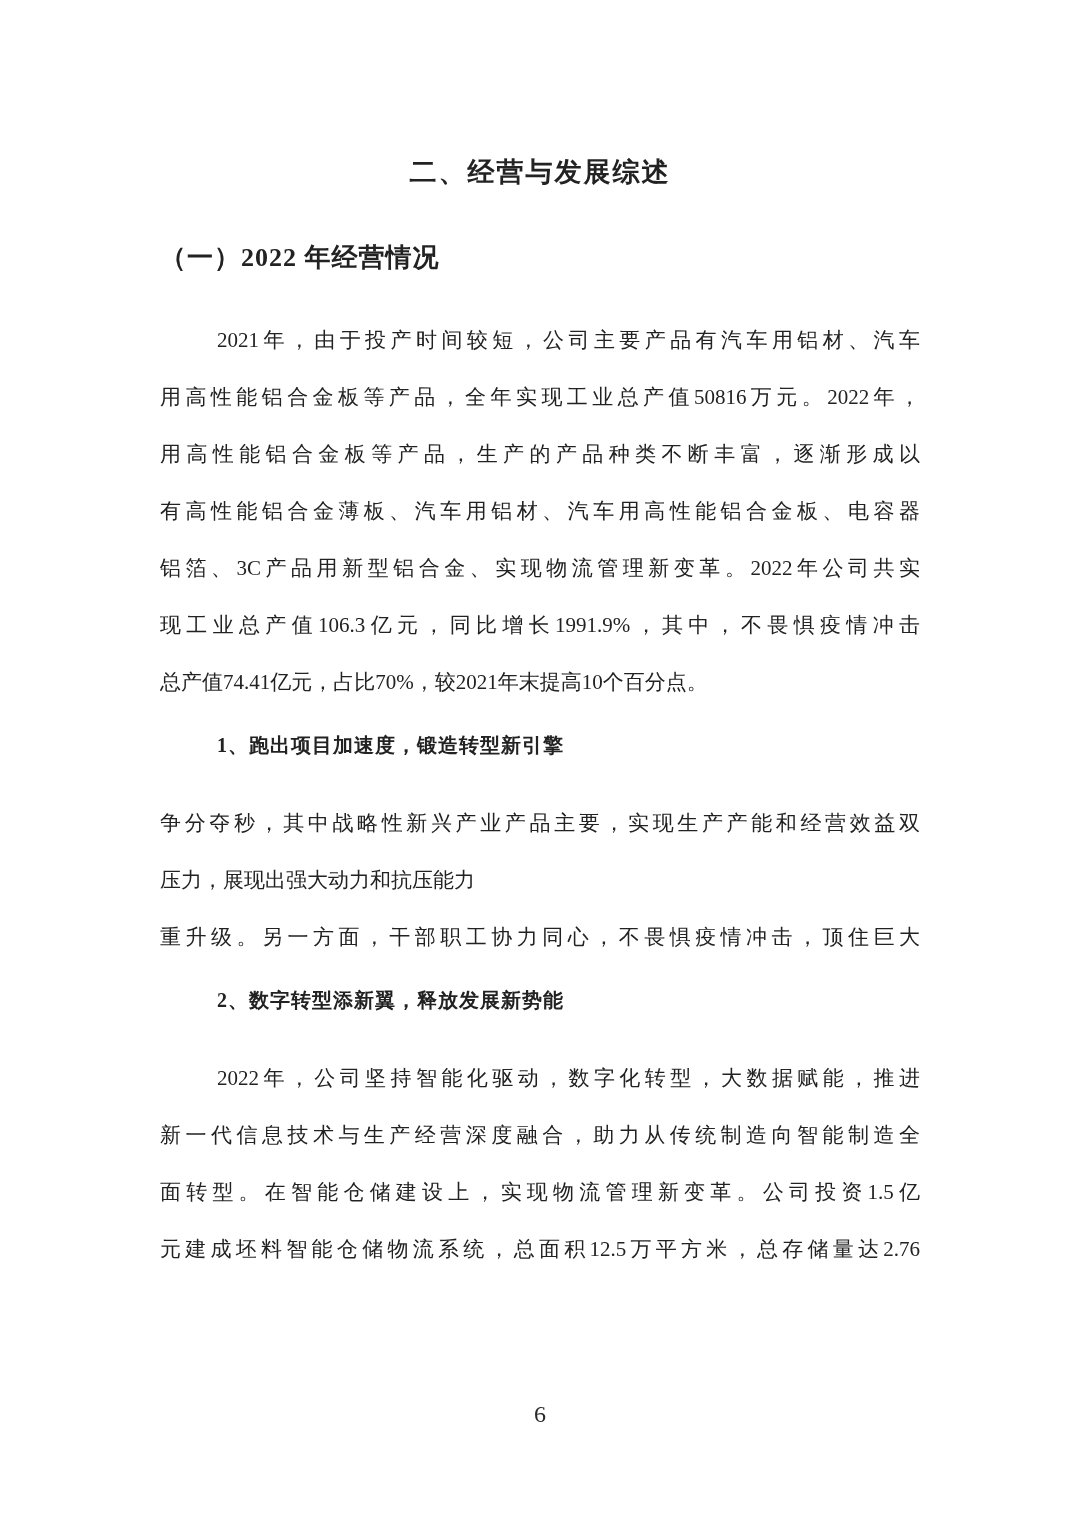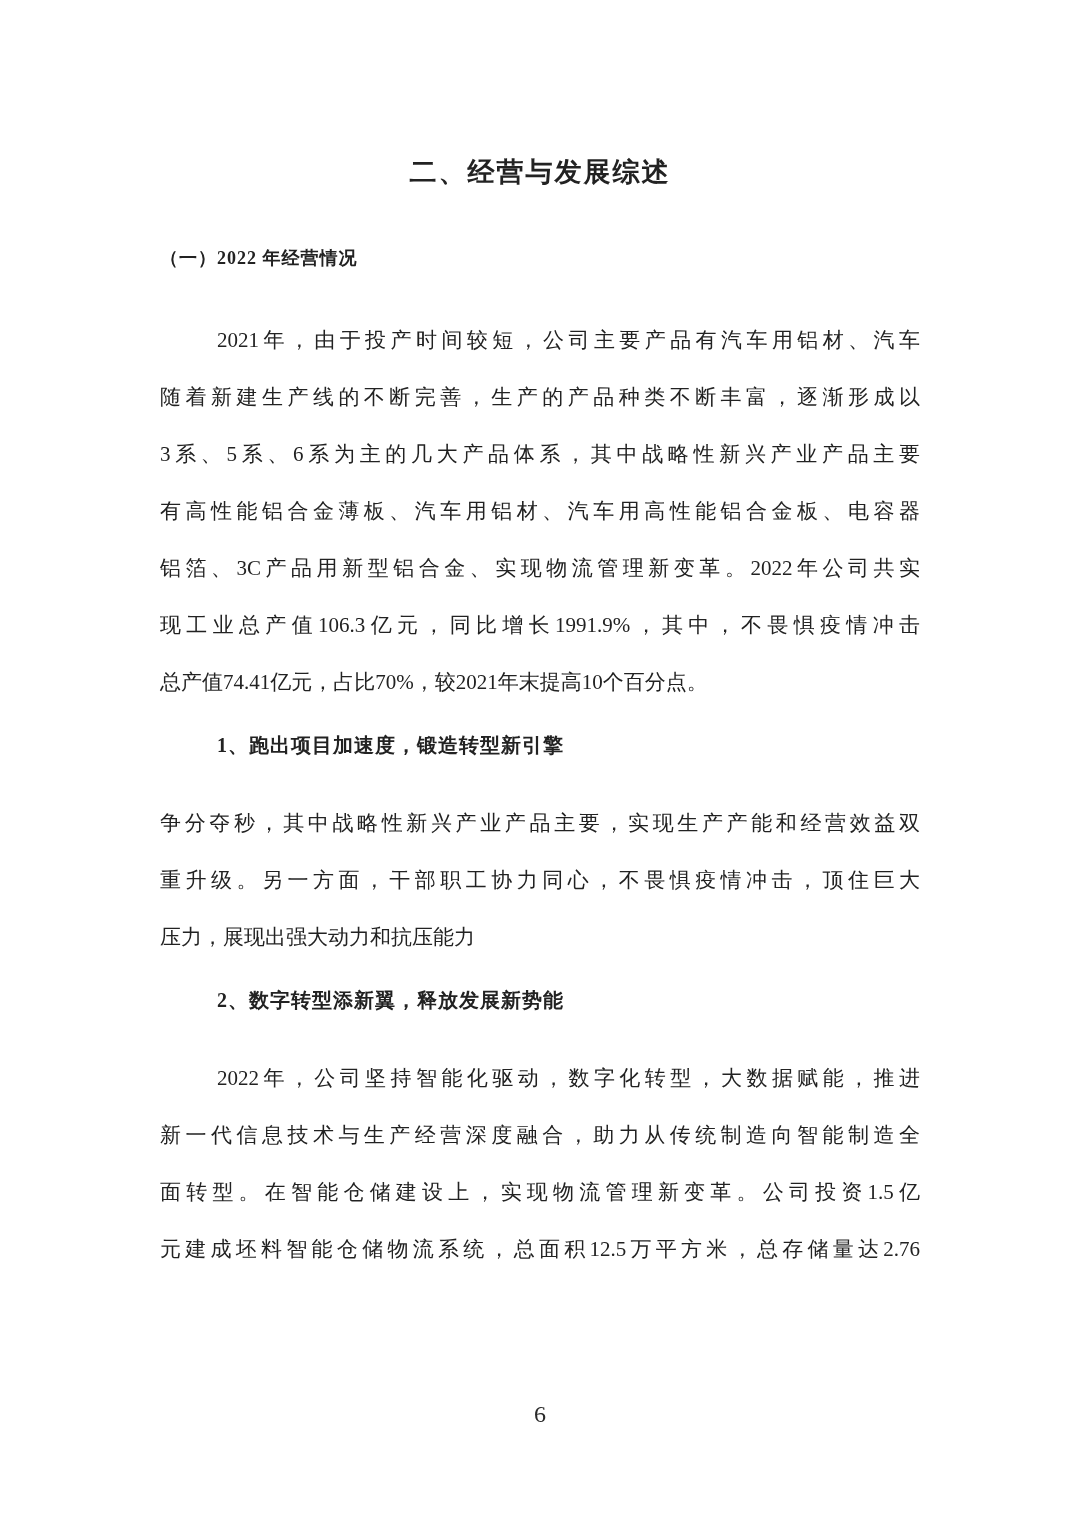--- a/index.html
+++ b/index.html
@@ -26,21 +26,21 @@
   .doc-title {
     margin-top: 152px;
     font-size: 27px;
     font-weight: 700;
     line-height: 40px;
     text-align: center;
     letter-spacing: 2px;
   }
   .h-section {
     margin-top: 46px;
-    font-size: 18px;
+    font-size: 26px;
     font-weight: 700;
     line-height: 40px;
     letter-spacing: 1px;
   }
   .h-sub {
     margin-top: 14px;
     font-size: 20px;
     font-weight: 700;
     line-height: 40px;
     text-indent: 57px;
@@ -81,32 +81,32 @@
 </head>
 <body>
 
 <div class="page">
   <div class="content">
     <div class="doc-title">二、经营与发展综述</div>
     <div>
         <div class="h-section">（一）2022 年经营情况</div>
         <div class="paragraph">
           <div class="line first">2021年，由于投产时间较短，公司主要产品有汽车用铝材、汽车</div>
-          <div class="line">随着新建生产线的不断完善，生产的产品种类不断丰富，逐渐形成以</div>
-          <div class="line">3系、5系、6系为主的几大产品体系，其中战略性新兴产业产品主要</div>
+          <div class="line">用高性能铝合金板等产品，全年实现工业总产值50816万元。2022年，</div>
+          <div class="line">用高性能铝合金板等产品，生产的产品种类不断丰富，逐渐形成以</div>
           <div class="line">有高性能铝合金薄板、汽车用铝材、汽车用高性能铝合金板、电容器</div>
           <div class="line">铝箔、3C产品用新型铝合金、实现物流管理新变革。2022年公司共实</div>
           <div class="line">现工业总产值106.3亿元，同比增长1991.9%，其中，不畏惧疫情冲击</div>
           <div class="line flush-left">总产值74.41亿元，占比70%，较2021年末提高10个百分点。</div>
         </div>
         <div class="h-sub">1、跑出项目加速度，锻造转型新引擎</div>
         <div class="paragraph">
           <div class="line">争分夺秒，其中战略性新兴产业产品主要，实现生产产能和经营效益双</div>
+          <div class="line flush-left">压力，展现出强大动力和抗压能力</div>
           <div class="line">重升级。另一方面，干部职工协力同心，不畏惧疫情冲击，顶住巨大</div>
-          <div class="line flush-left">压力，展现出强大动力和抗压能力</div>
         </div>
         <div class="h-sub">2、数字转型添新翼，释放发展新势能</div>
         <div class="paragraph">
           <div class="line first">2022年，公司坚持智能化驱动，数字化转型，大数据赋能，推进</div>
           <div class="line">新一代信息技术与生产经营深度融合，助力从传统制造向智能制造全</div>
           <div class="line">面转型。在智能仓储建设上，实现物流管理新变革。公司投资1.5亿</div>
           <div class="line">元建成坯料智能仓储物流系统，总面积12.5万平方米，总存储量达2.76</div>
         </div>
       </div>
   </div>

